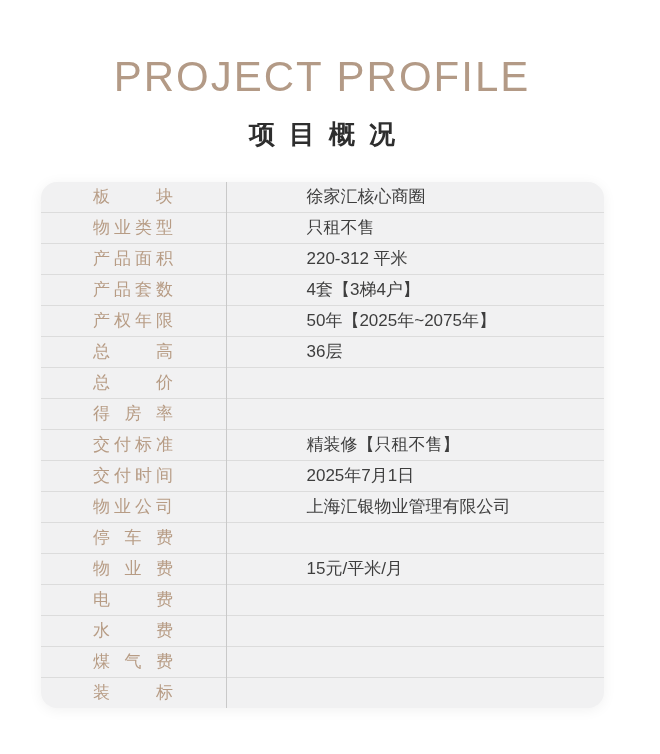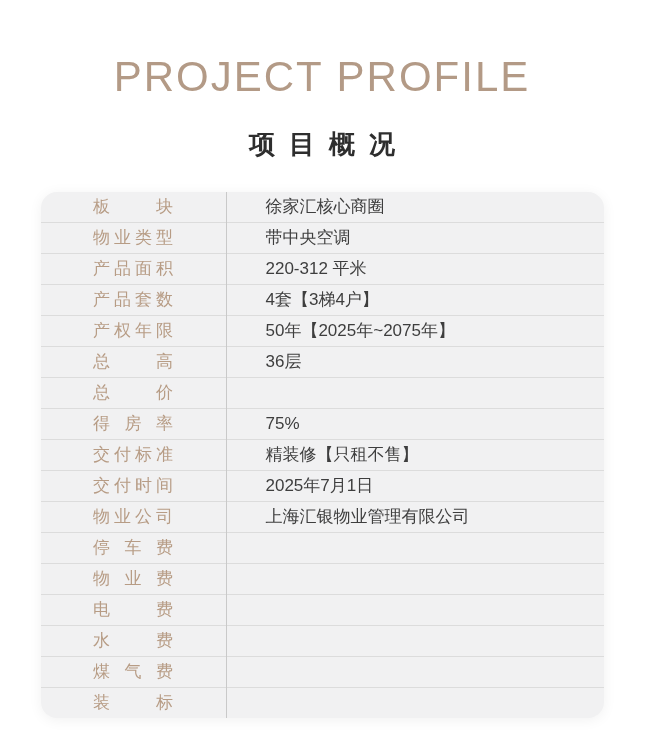--- a/index.html
+++ b/index.html
@@ -24,21 +24,21 @@
   .title{
     padding-top:56px;
     text-align:center;
     font-size:42px;
     line-height:1.0;
     letter-spacing:2px;
     color:var(--accent);
     font-weight:400;
   }
   .subtitle{
-    margin-top:32px;
+    margin-top:22px;
     text-align:center;
     font-size:26px;
     line-height:1.15;
     font-weight:700;
     letter-spacing:14px;
     padding-left:14px; 
     color:var(--subtitle);
   }
   .card{
     width:563px;
@@ -82,25 +82,26 @@
   .jlabel{
     width:80px;
     display:flex;
     justify-content:space-between;
     color:var(--label);
     font-size:17px;
     line-height:1;
   }
   .cell-value{
     flex:1 1 auto;
-    padding-left:40px;
+    padding-left:73px;
     font-size:17px;
     color:var(--value);
     line-height:1;
     white-space:nowrap;
+    margin-left:8px;
   }
 </style>
 </head>
 <body>
 
 <div class="page">
   <div class="title">PROJECT PROFILE</div>
   <div class="subtitle">项目概况</div>
 
   <div class="card">
@@ -117,21 +118,21 @@
         </div>
         <div class="row">
           <div class="cell-label">
             <span class="jlabel">
               <span>物</span>
               <span>业</span>
               <span>类</span>
               <span>型</span>
             </span>
           </div>
-          <div class="cell-value">带中央空调</div>
+          <div class="cell-value">只租不售</div>
         </div>
         <div class="row">
           <div class="cell-label">
             <span class="jlabel">
               <span>产</span>
               <span>品</span>
               <span>面</span>
               <span>积</span>
             </span>
           </div>
@@ -177,21 +178,20 @@
           </div>
         </div>
         <div class="row">
           <div class="cell-label">
             <span class="jlabel">
               <span>得</span>
               <span>房</span>
               <span>率</span>
             </span>
           </div>
-          <div class="cell-value">75%</div>
         </div>
         <div class="row">
           <div class="cell-label">
             <span class="jlabel">
               <span>交</span>
               <span>付</span>
               <span>标</span>
               <span>准</span>
             </span>
           </div>
@@ -229,20 +229,21 @@
           </div>
         </div>
         <div class="row">
           <div class="cell-label">
             <span class="jlabel">
               <span>物</span>
               <span>业</span>
               <span>费</span>
             </span>
           </div>
+          <div class="cell-value">15元/平米/月</div>
         </div>
         <div class="row">
           <div class="cell-label">
             <span class="jlabel">
               <span>电</span>
               <span>费</span>
             </span>
           </div>
         </div>
         <div class="row">

